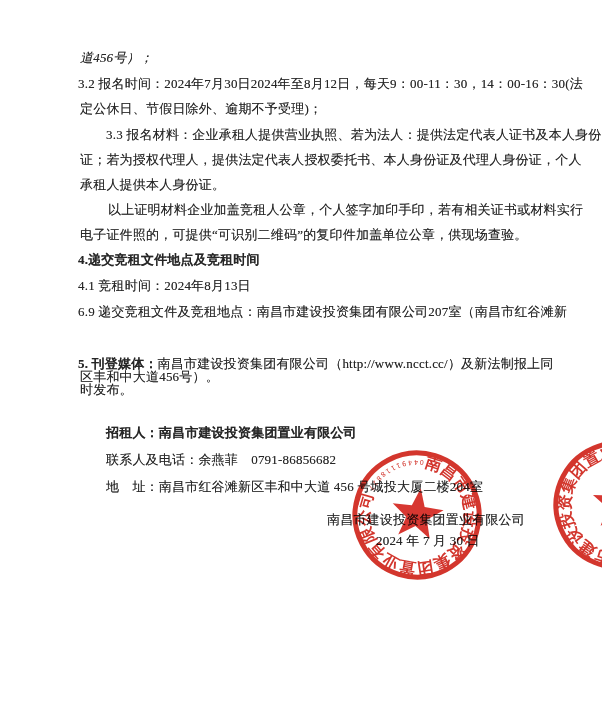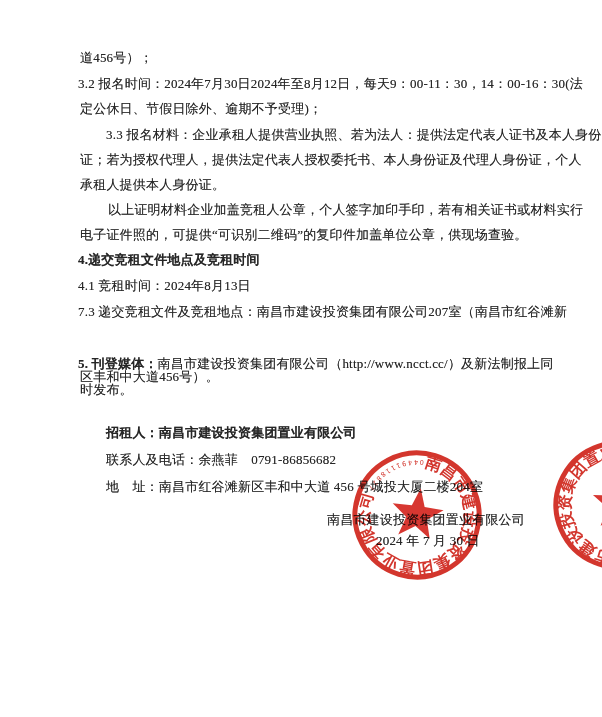--- a/index.html
+++ b/index.html
@@ -30,32 +30,32 @@
   .seal-ring   { fill: none; stroke: #cf241b; stroke-width: 5; }
   .seal-star   { fill: #d4261f; }
   .seal-chars  { fill: #cf241b; font-family: "Liberation Serif", "DejaVu Serif", serif; font-weight: bold; }
   .seal-serial { fill: #cf241b; font-family: "DejaVu Sans", sans-serif; }
 </style>
 </head>
 <body>
 
 <div class="page">
 
-  <div class="line" style="top:49px;  left:80px;">道456号）；</div>
+  <div class="line" style="top:49px;  left:80px;font-style:italic;">道456号）；</div>
   <div class="line" style="top:75px;  left:78px;">3.2 报名时间：2024年7月30日2024年至8月12日，每天9：00-11：30，14：00-16：30(法</div>
   <div class="line" style="top:100px; left:80px;">定公休日、节假日除外、逾期不予受理)；</div>
   <div class="line" style="top:126px; left:78px;margin-left:28px;">3.3 报名材料：企业承租人提供营业执照、若为法人：提供法定代表人证书及本人身份</div>
   <div class="line" style="top:151px; left:80px;">证；若为授权代理人，提供法定代表人授权委托书、本人身份证及代理人身份证，个人</div>
   <div class="line" style="top:201px; left:108px;">以上证明材料企业加盖竞租人公章，个人签字加印手印，若有相关证书或材料实行</div>
   <div class="line" style="top:176px; left:80px;">承租人提供本人身份证。</div>
   <div class="line" style="top:226px; left:80px;">电子证件照的，可提供“可识别二维码”的复印件加盖单位公章，供现场查验。</div>
 
   <div class="line bold" style="top:251px; left:78px;">4.递交竞租文件地点及竞租时间</div>
   <div class="line" style="top:277px; left:78px;">4.1 竞租时间：2024年8月13日</div>
-  <div class="line" style="top:303px; left:78px;">7.3 递交竞租文件及竞租地点：南昌市建设投资集团有限公司207室（南昌市红谷滩新</div>
+  <div class="line" style="top:303px; left:78px;">6.9 递交竞租文件及竞租地点：南昌市建设投资集团有限公司207室（南昌市红谷滩新</div>
   <div class="line" style="top:328px; left:80px;margin-top:40px;">区丰和中大道456号）。</div>
 
   <div class="line" style="top:355px; left:78px;">
     <span class="bold">5. 刊登媒体：</span><span>南昌市建设投资集团有限公司（http://www.ncct.cc/）及新法制报上同</span>
   </div>
   <div class="line" style="top:381px; left:80px;">时发布。</div>
 
   <div class="line" style="top:424px; left:106px;font-weight:bold;">招租人：南昌市建设投资集团置业有限公司</div>
   <div class="line" style="top:451px; left:106px;">联系人及电话：余燕菲　0791-86856682</div>
   <div class="line" style="top:478px; left:106px;">地　址：南昌市红谷滩新区丰和中大道 456 号城投大厦二楼204室</div>

